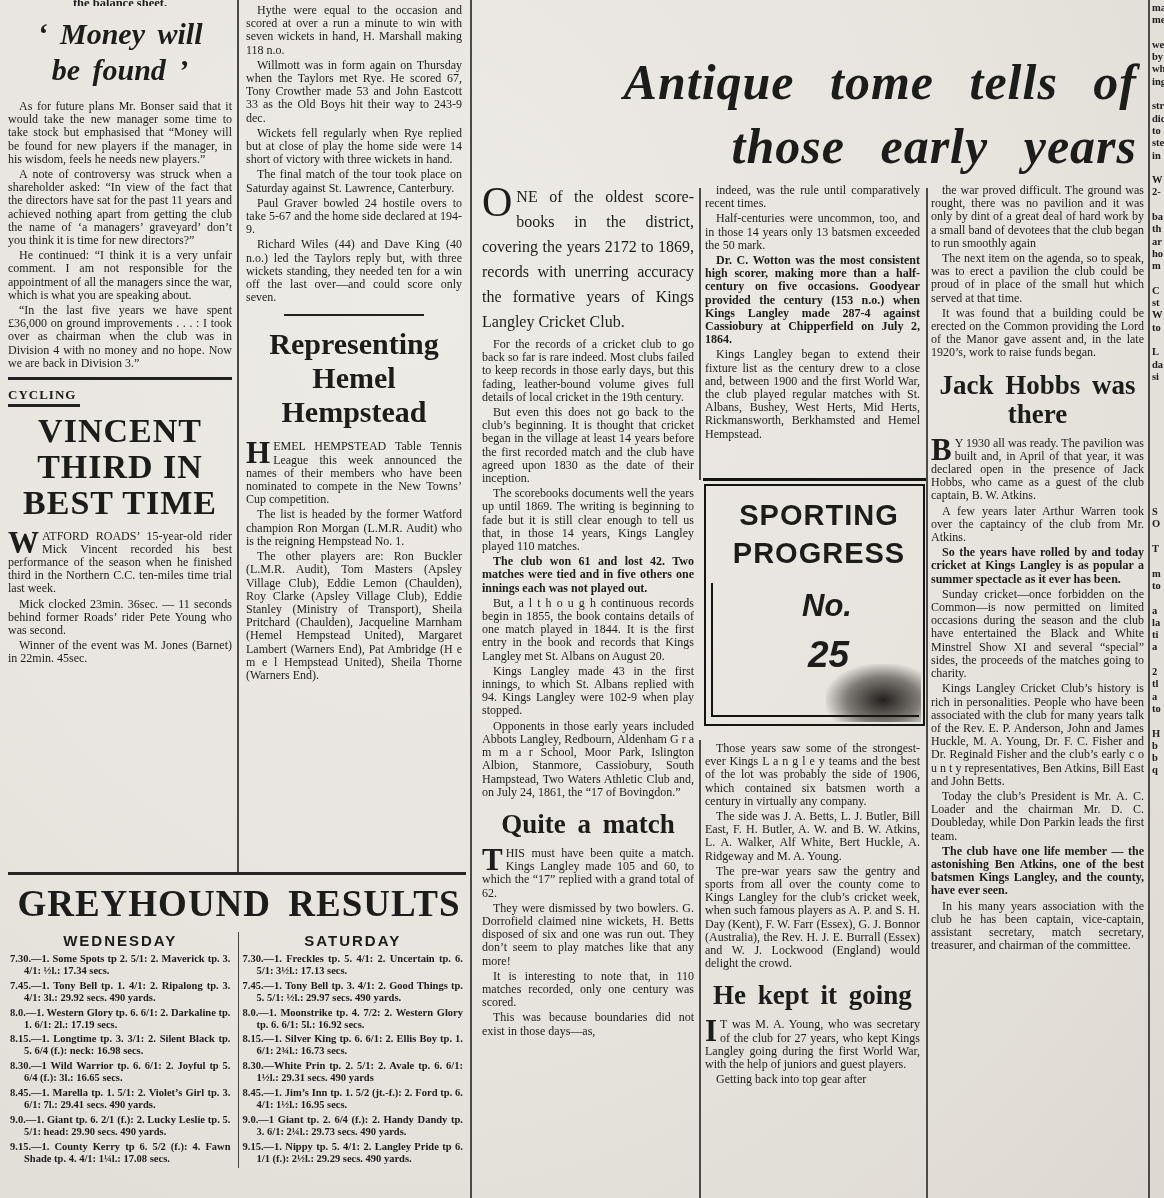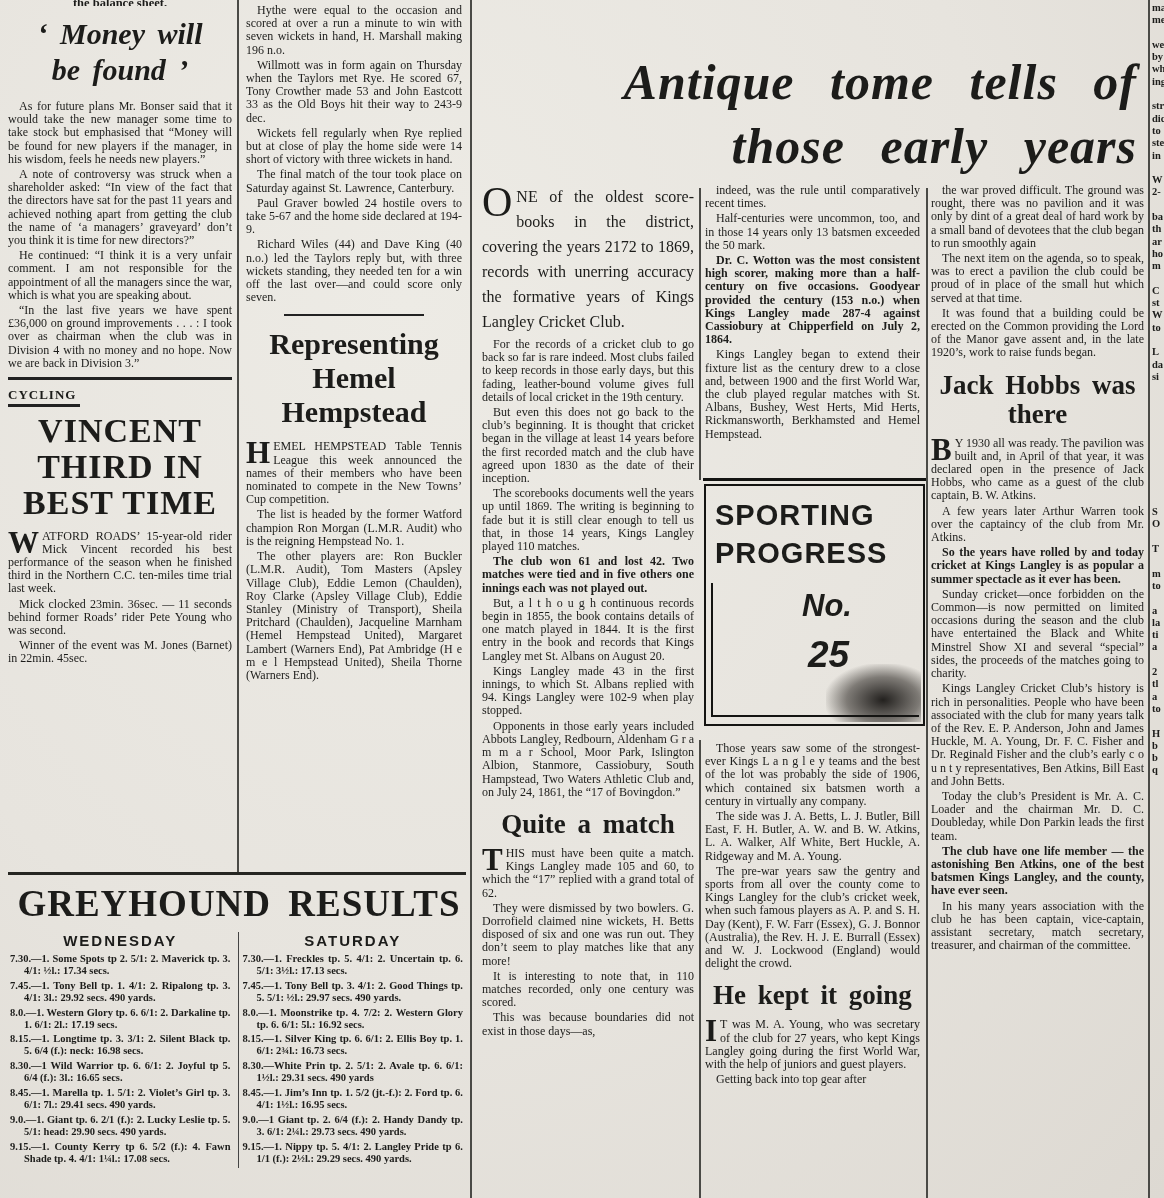--- a/index.html
+++ b/index.html
@@ -36,21 +36,21 @@
   .mcolBtop{left:705px;top:184px;width:215px;height:296px;}
   .mcolBbot{left:705px;top:742px;width:215px;height:430px;}
   .mcolC{left:931px;top:184px;width:213px;height:1014px;}
   .subhead{font-weight:bold;font-size:27px;line-height:29px;text-align:center;margin:11px 0 8px;word-spacing:5px;}
   
   .sp-box{position:absolute;left:704px;top:484px;width:217px;height:238px;border:2.5px solid #141412;}
   .sp-box::before{content:"";position:absolute;left:-3px;right:-3px;top:-8px;height:2.5px;background:#141412;}
   .sp-box::after{content:"";position:absolute;left:5px;right:4px;top:97px;bottom:7px;
     border-left:2px solid #141412;border-bottom:2px solid #141412;}
   .sp-line{font-family:"Liberation Sans",sans-serif;font-weight:bold;font-size:29px;letter-spacing:1px;
-    line-height:38px;padding-left:9px;}
+    line-height:38px;padding-left:9px;text-align:center;}
   .sp-line.first{margin-top:10px;}
   .sp-no{font-family:"Liberation Sans",sans-serif;font-style:italic;font-weight:bold;font-size:31px;margin:16px 0 0 96px;}
   .sp-25{font-family:"Liberation Sans",sans-serif;font-style:italic;font-weight:bold;font-size:37px;margin:10px 0 0 102px;}
   .smudge{position:absolute;right:2px;bottom:2px;width:95px;height:58px;
     background:radial-gradient(ellipse at 60% 62%, rgba(18,16,14,0.92) 0%, rgba(40,36,32,0.55) 45%, rgba(70,66,60,0) 74%);}
   
   .greyhound{position:absolute;left:8px;top:882px;width:462px;height:314px;overflow:hidden;}
   .gh-title{font-weight:bold;font-size:37px;text-align:center;margin:0 0 7px;letter-spacing:1px;word-spacing:7px;}
   .gh-cols{display:flex;}
   .gh-col{width:50%;padding:0 7px 0 2px;}
@@ -100,21 +100,21 @@
       </h2>
     <p class="para lead-drop">WATFORD ROADS’ 15-year-old rider Mick Vincent recorded his best performance of the season when he finished third in the Northern C.C. ten-miles time trial last week.</p>
     <div>
         <p class="para">Mick clocked 23min. 36sec. — 11 seconds behind former Roads’ rider Pete Young who was second.</p>
         <p class="para">Winner of the event was M. Jones (Barnet) in 22min. 45sec.</p>
       </div>
   </div>
 
   <div class="col-two">
     <div>
-        <p class="para">Hythe were equal to the occasion and scored at over a run a minute to win with seven wickets in hand, H. Marshall making 196 n.o.</p>
+        <p class="para">Hythe were equal to the occasion and scored at over a run a minute to win with seven wickets in hand, H. Marshall making 118 n.o.</p>
         <p class="para">Willmott was in form again on Thursday when the Taylors met Rye. He scored 67, Tony Crowther made 53 and John Eastcott 33 as the Old Boys hit their way to 243-9 dec.</p>
         <p class="para">Wickets fell regularly when Rye replied but at close of play the home side were 14 short of victory with three wickets in hand.</p>
         <p class="para">The final match of the tour took place on Saturday against St. Lawrence, Canterbury.</p>
         <p class="para">Paul Graver bowled 24 hostile overs to take 5-67 and the home side declared at 194-9.</p>
         <p class="para">Richard Wiles (44) and Dave King (40 n.o.) led the Taylors reply but, with three wickets standing, they needed ten for a win off the last over—and could score only seven.</p>
       </div>
     <div class="rule-short"></div>
     <h2 class="hemel-headline">
         <span class="hl-line">Representing</span>
         <span class="hl-line">Hemel</span>

